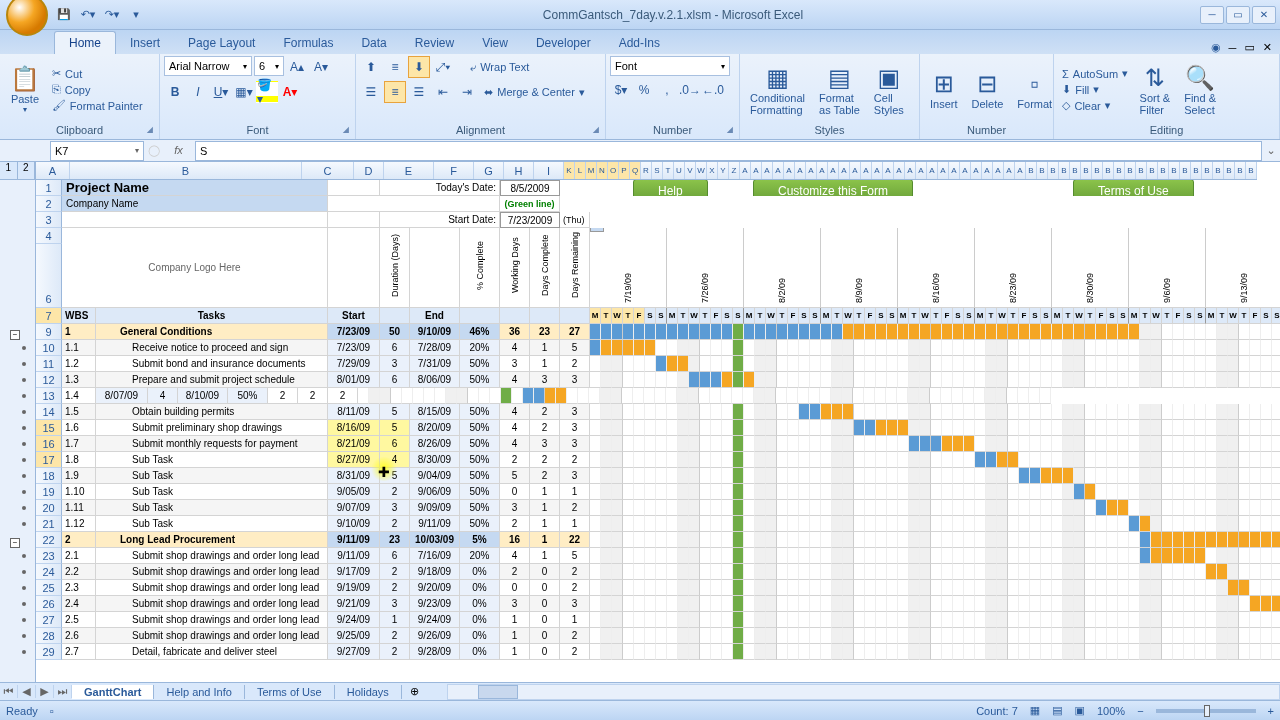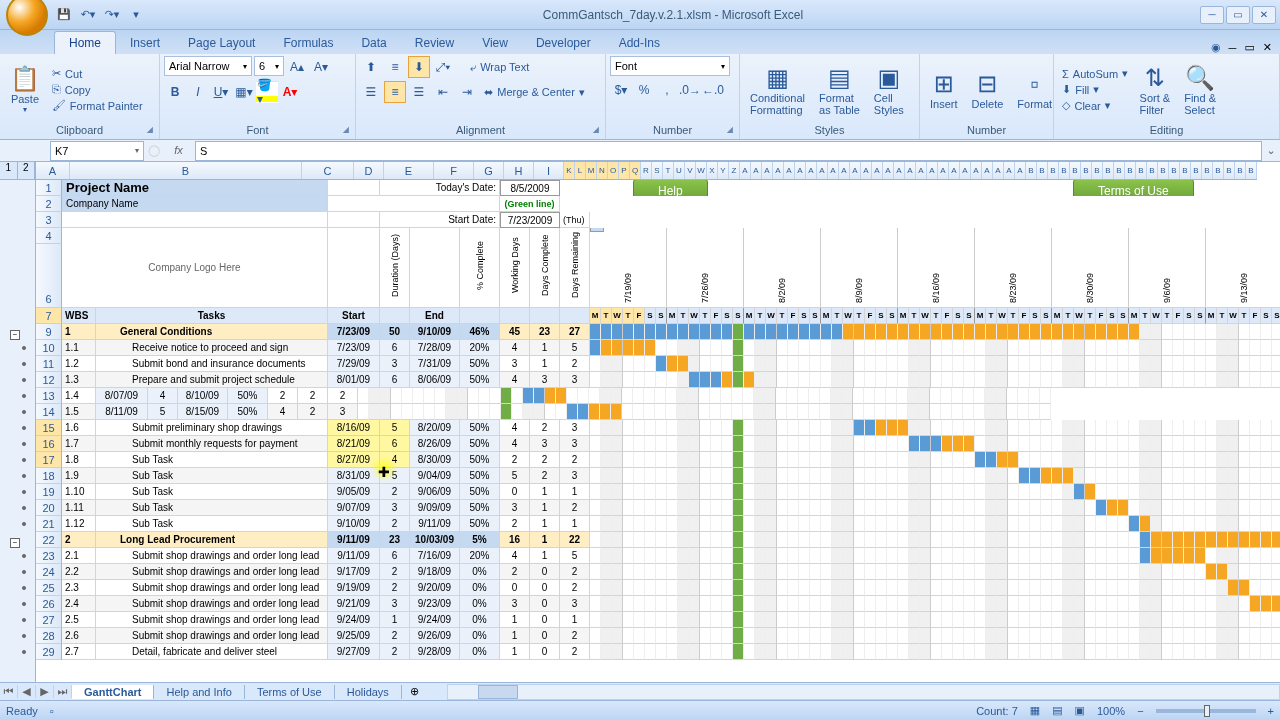--- a/index.html
+++ b/index.html
@@ -442,20 +442,21 @@
       <div class="row-header">29</div>
     </div>
   <div class="cells" id="cells">
       <div class="row ">
         <div class="cell " style="width: 266px; background: rgb(197, 217, 241); font-weight: bold; font-size: 13px; padding-left: 4px;">Project Name</div>
         <div class="cell " style="width: 52px;"></div>
         <div class="cell " style="width: 120px; text-align: right; font-size: 10px;">Today's Date:</div>
         <div class="cell " style="width: 60px; border: 1px solid rgb(153, 153, 153); text-align: center;">8/5/2009</div>
         <div class="cell " style="width: 720px; border: none; position: relative;">
           <button class="green-btn" style="position: absolute; left: 70px; top: -1px;">Help</button>
+          <button class="green-btn" style="position: absolute; left: 190px; top: -1px;">Customize this Form</button>
           <button class="green-btn" style="position: absolute; left: 510px; top: -1px;">Terms of Use</button>
         </div>
       </div>
       <div class="row ">
         <div class="cell " style="width: 266px; background: rgb(197, 217, 241); font-size: 10px; padding-left: 4px;">Company Name</div>
         <div class="cell " style="width: 172px;"></div>
         <div class="cell " style="width: 60px; color: green; font-size: 9px; text-align: center; font-weight: bold;">(Green line)</div>
       </div>
       <div class="row ">
         <div class="cell " style="width: 266px; background: white;"></div>
@@ -586,21 +587,21 @@
         <div class="cell c-gantt" style="font-size: 8px; text-align: center; background: rgb(221, 233, 248); border-right: 1px solid rgb(212, 212, 212);">S</div>
         <div class="cell c-gantt" style="font-size: 8px; text-align: center; background: rgb(221, 233, 248); border-right: 1px solid rgb(153, 153, 153);">S</div>
       </div>
       <div class="row grp-row">
         <div class="cell c-A">1</div>
         <div class="cell c-B" style="padding-left: 24px; font-weight: bold;">General Conditions</div>
         <div class="cell c-C" style="background: rgb(197, 217, 241);">7/23/09</div>
         <div class="cell c-D" style="background: rgb(197, 217, 241);">50</div>
         <div class="cell c-E" style="background: rgb(197, 217, 241);">9/10/09</div>
         <div class="cell c-F" style="background: rgb(197, 217, 241);">46%</div>
-        <div class="cell c-G">45</div>
+        <div class="cell c-G">36</div>
         <div class="cell c-H">23</div>
         <div class="cell c-I">27</div>
         <div class="cell c-gantt" style="background: rgb(91, 155, 213); border-right: 1px solid rgb(238, 238, 238);"></div>
         <div class="cell c-gantt" style="background: rgb(91, 155, 213); border-right: 1px solid rgb(238, 238, 238);"></div>
         <div class="cell c-gantt" style="background: rgb(91, 155, 213); border-right: 1px solid rgb(204, 204, 204);"></div>
         <div class="cell c-gantt" style="background: rgb(91, 155, 213); border-right: 1px solid rgb(238, 238, 238);"></div>
         <div class="cell c-gantt" style="background: rgb(91, 155, 213); border-right: 1px solid rgb(238, 238, 238);"></div>
         <div class="cell c-gantt" style="background: rgb(91, 155, 213); border-right: 1px solid rgb(238, 238, 238);"></div>
         <div class="cell c-gantt" style="background: rgb(91, 155, 213); border-right: 1px solid rgb(238, 238, 238);"></div>
         <div class="cell c-gantt" style="background: rgb(91, 155, 213); border-right: 1px solid rgb(238, 238, 238);"></div>
@@ -950,20 +951,21 @@
         <div class="cell c-gantt" style="background: white; border-right: 1px solid rgb(238, 238, 238);"></div>
         <div class="cell c-gantt" style="background: rgb(240, 240, 240); border-right: 1px solid rgb(238, 238, 238);"></div>
         <div class="cell c-gantt" style="background: rgb(240, 240, 240); border-right: 1px solid rgb(204, 204, 204);"></div>
         <div class="cell c-gantt" style="background: white; border-right: 1px solid rgb(238, 238, 238);"></div>
         <div class="cell c-gantt" style="background: white; border-right: 1px solid rgb(238, 238, 238);"></div>
         <div class="cell c-gantt" style="background: white; border-right: 1px solid rgb(238, 238, 238);"></div>
         <div class="cell c-gantt" style="background: white; border-right: 1px solid rgb(238, 238, 238);"></div>
       </div>
       <div class="row data-row alt">
         <div class="cell c-A">1.5</div>
+        <div class="cell c-B" style="padding-left: 36px; font-weight: normal;">Obtain building permits</div>
         <div class="cell c-C" style="background: rgb(234, 241, 251);">8/11/09</div>
         <div class="cell c-D" style="background: rgb(234, 241, 251);">5</div>
         <div class="cell c-E" style="background: rgb(234, 241, 251);">8/15/09</div>
         <div class="cell c-F" style="background: rgb(234, 241, 251);">50%</div>
         <div class="cell c-G">4</div>
         <div class="cell c-H">2</div>
         <div class="cell c-I">3</div>
         <div class="cell c-gantt" style="background: white; border-right: 1px solid rgb(238, 238, 238);"></div>
         <div class="cell c-gantt" style="background: rgb(240, 240, 240); border-right: 1px solid rgb(238, 238, 238);"></div>
         <div class="cell c-gantt" style="background: rgb(240, 240, 240); border-right: 1px solid rgb(204, 204, 204);"></div>

